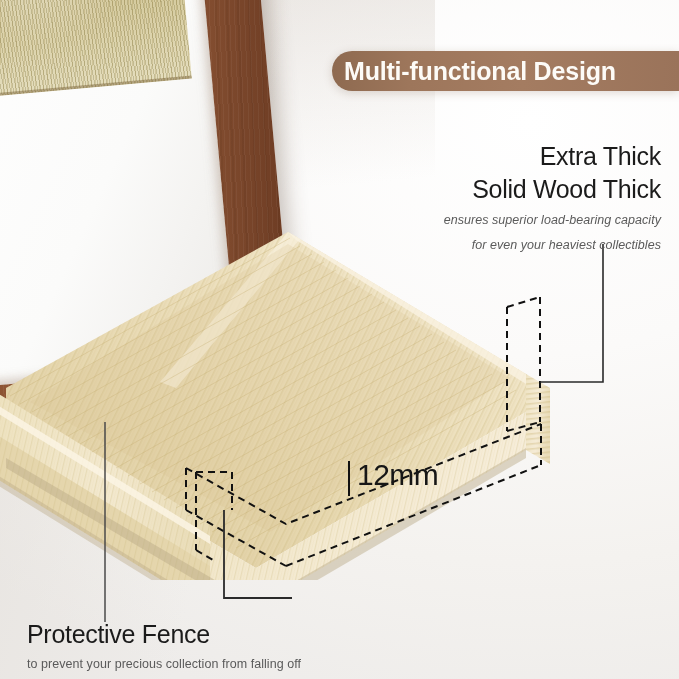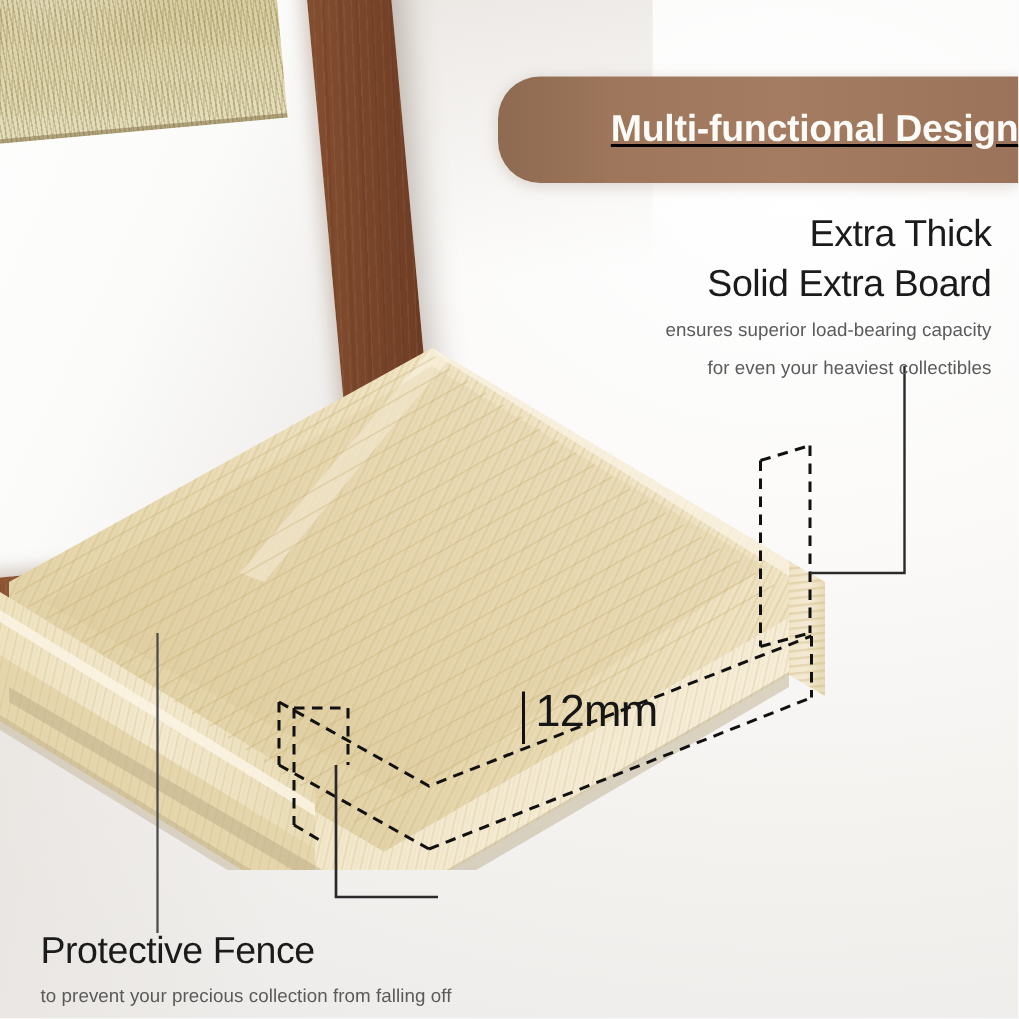--- a/index.html
+++ b/index.html
@@ -116,28 +116,27 @@
     position: absolute;
     left: -30px; top: 120px;
     width: 620px; height: 460px;
   }
   .shelf svg { display: block; }
 
   
   .banner {
     position: absolute;
     left: 332px; top: 51px;
-    width: 347px; height: 71px;
+    width: 347px; height: 40px;
     background: linear-gradient(90deg, #8e6a50 0%, #9d765b 22%, #a47c61 55%, #9a735a 100%);
     border-radius: 28px 0 0 28px;
     box-shadow: 0 2px 10px rgba(110,80,58,.22);
     display: flex;
     align-items: center;
-    justify-content: flex-end;
-    text-decoration: underline;
+    justify-content: flex-start;
   }
   .banner-text {
     color: #fdfbf7;
     font-size: 25px;
     font-weight: 700;
     letter-spacing: -.2px;
     white-space: nowrap;
     padding-left: 12px;
   }
 
@@ -157,21 +156,21 @@
     line-height: 1.40;
     letter-spacing: .05px;
     white-space: nowrap;
   }
 
   #callout-thick {
     position: absolute;
     right: 18px; top: 140px;
     text-align: right;
   }
-  #callout-thick .callout-sub { margin-top: 7px; }
+  #callout-thick .callout-sub { margin-top: 7px; font-style: italic; }
 
   #callout-fence {
     position: absolute;
     left: 27px; top: 618px;
     text-align: left;
   }
   #callout-fence .callout-sub { margin-top: 5px; text-align: right; }
 
   #callout-edge {
     position: absolute;
@@ -364,21 +363,21 @@
 
     <g stroke="#2a2a2a" stroke-width="1.8" fill="none">
       <path d="M 224 510 L 224 598 L 292 598"></path>
     </g>
   </svg>
 
   <div id="dim-12mm">12mm</div>
 
   <div id="callout-thick">
     <div class="callout-title">Extra Thick</div>
-    <div class="callout-title">Solid Extra Board</div>
+    <div class="callout-title">Solid Wood Thick</div>
     <div class="callout-sub">ensures superior load-bearing capacity</div>
     <div class="callout-sub">for even your heaviest collectibles</div>
   </div>
 
   <div id="callout-fence">
     <div class="callout-title">Protective Fence</div>
     <div class="callout-sub">to prevent your precious collection from falling off</div>
   </div>
 
   <div id="callout-edge">

